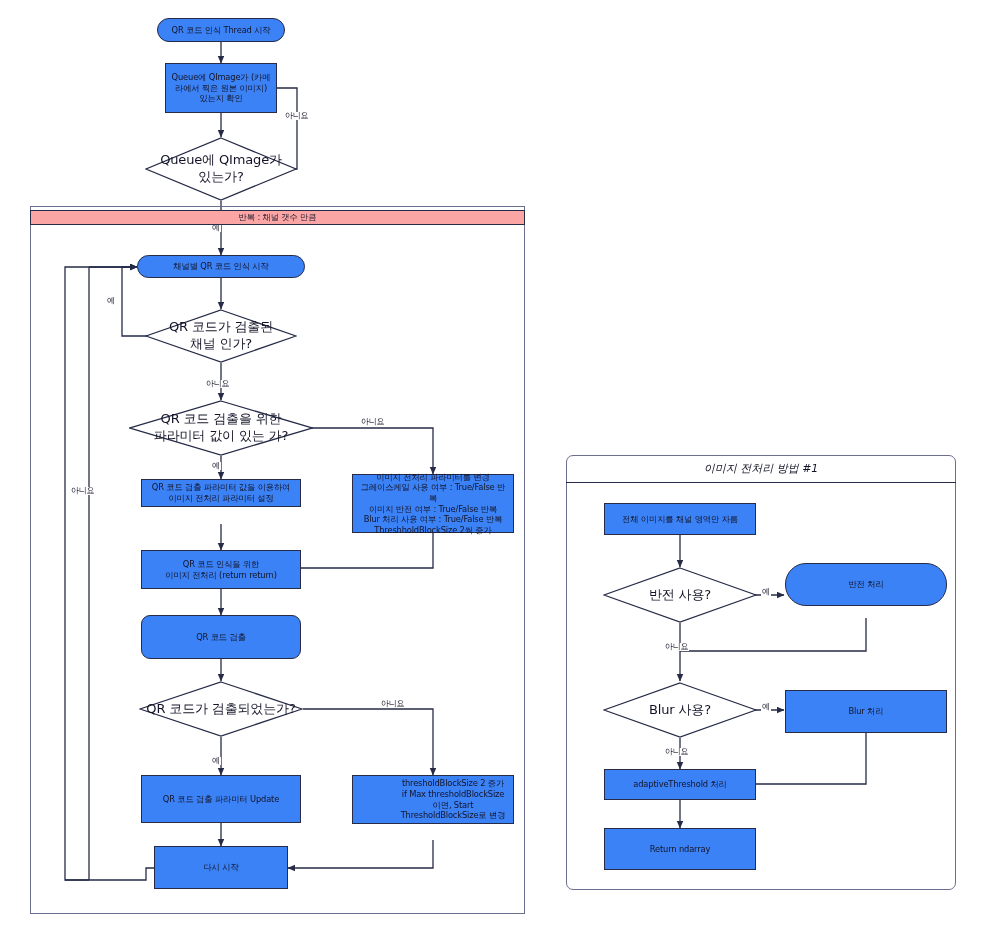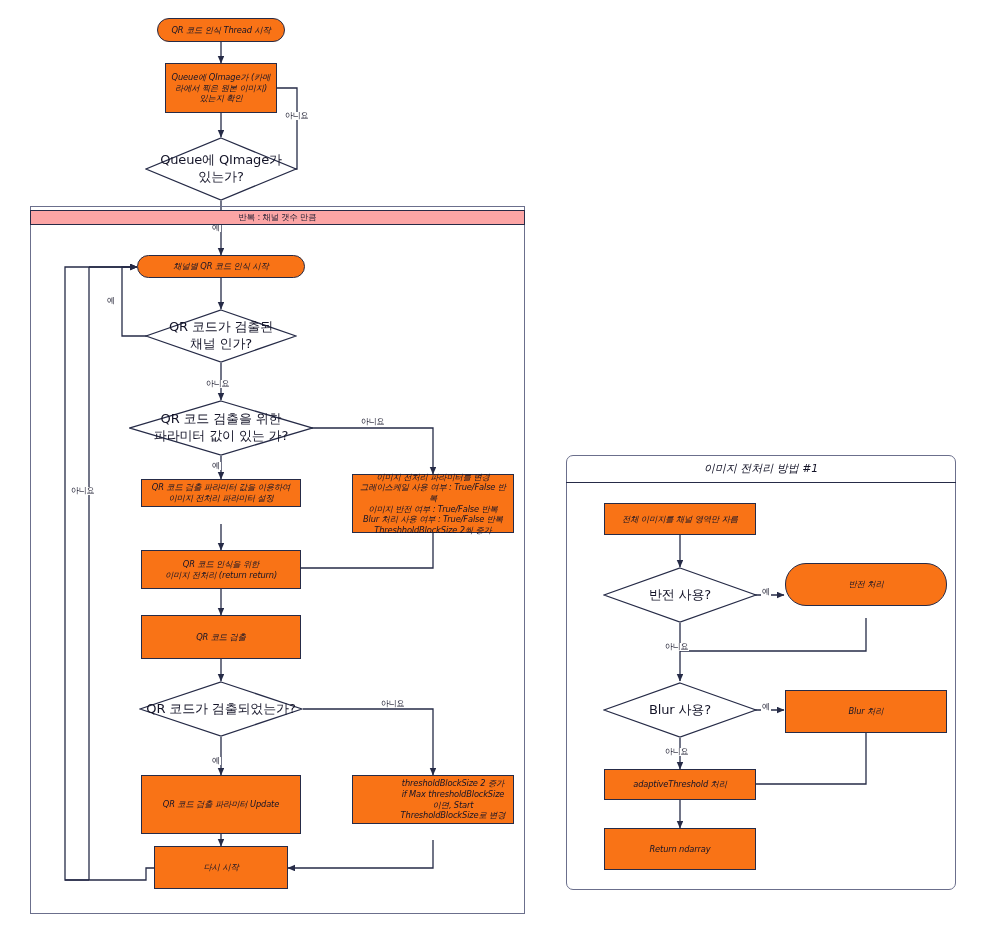--- a/index.html
+++ b/index.html
@@ -16,32 +16,31 @@
     width: 1003px;
     height: 939px;
     background: #ffffff;
     overflow: hidden;
   }
   
   .node {
     position: absolute;
     box-sizing: border-box;
     border: 1.3px solid #262b47;
-    background: #f97316;
+    background: #3b82f6;
     display: flex;
     align-items: center;
     justify-content: center;
     text-align: center;
     line-height: 1.28;
     font-size: 8.3px;
     letter-spacing: -0.15px;
     padding: 2px 4px;
     white-space: pre-line;
     color: #141428;
-    font-style: italic;
   }
   .node.terminator {
     border-radius: 999px;
   }
   .node.process { border-radius: 0; }
 
   
   .decision {
     position: absolute;
     box-sizing: border-box;
@@ -248,36 +247,36 @@
 
   <div class="node process" style="left:352px;top:474px;width:162px;height:59px;">이미지 전처리 파라미터를 변경
 그레이스케일 사용 여부 : True/False 반복
 이미지 반전 여부 : True/False 반복
 Blur 처리 사용 여부 : True/False 반복
 ThreshholdBlockSize 2씩 증가</div>
 
   <div class="node process" style="left:141px;top:550px;width:160px;height:39px;">QR 코드 인식을 위한
 이미지 전처리 (return return)</div>
 
-  <div class="node process" style="left:141px;top:615px;width:160px;height:44px;">QR 코드 검출</div>
+  <div class="node process" style="left:141px;top:615px;width:160px;height:44px;border-radius:9px;">QR 코드 검출</div>
 
   <div class="decision" style="left:139px;top:681px;width:164px;height:56px;">
     <div class="dia">
       <svg viewBox="0 0 164 56" preserveAspectRatio="none">
         <polygon points="82,1 163,28 82,55 1,28" fill="#ffffff" stroke="#262b47" stroke-width="1.3"></polygon>
       </svg>
     </div>
     <div class="dlabel">QR 코드가 검출되었는가?</div>
   </div>
 
   <span class="elabel" style="left:380px;top:700px;">아니요</span>
   <span class="elabel" style="left:211px;top:757px;">예</span>
   <span class="elabel" style="left:70px;top:487px;">아니요</span>
 
-  <div class="node process" style="left:141px;top:775px;width:160px;height:59px;">QR 코드 검출 파라미터 Update</div>
+  <div class="node process" style="left:141px;top:775px;width:160px;height:48px;">QR 코드 검출 파라미터 Update</div>
 
   <div class="node process" style="left:352px;top:775px;width:162px;height:49px;padding-left:44px;">thresholdBlockSize 2 증가
 if Max thresholdBlockSize 이면, Start
 ThresholdBlockSize로 변경</div>
 
   <div class="node process" style="left:154px;top:846px;width:134px;height:43px;">다시 시작</div>
 
   <div class="group" style="left:566px;top:455px;width:390px;height:435px;border-radius:7px;"></div>
   <div class="group-title" style="left:566px;top:455px;width:390px;height:28px;font-style:italic;">이미지 전처리 방법 #1</div>
 

